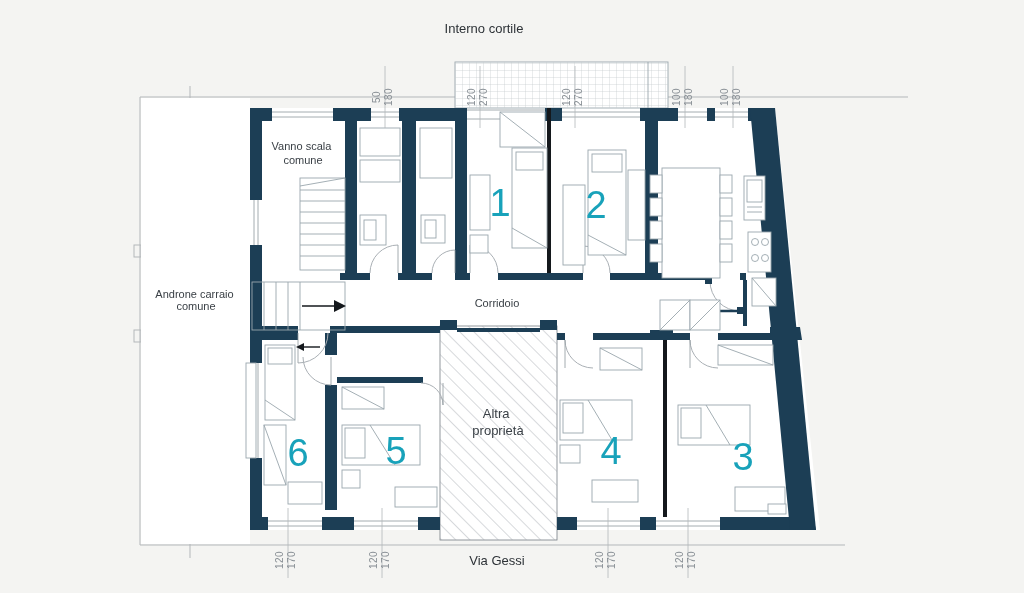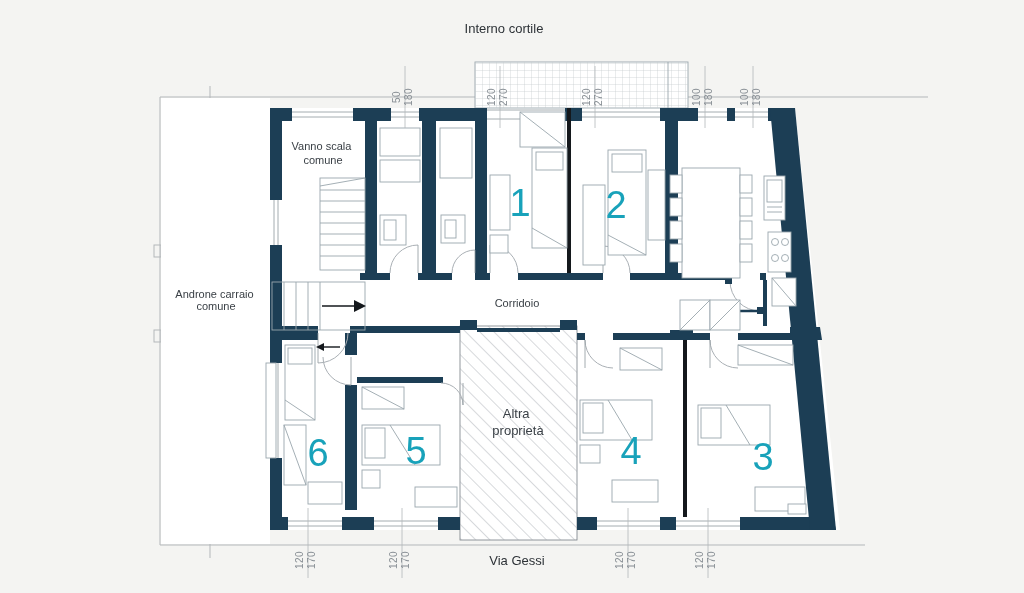--- a/index.html
+++ b/index.html
@@ -1,21 +1,21 @@
 <!DOCTYPE html>
 <html><head>
 <meta charset="utf-8">
 <style>
   html,body{margin:0;padding:0;}
   body{
     width:1024px;height:593px;overflow:hidden;
     background:#f4f4f2;
     font-family:"Liberation Sans", sans-serif;
   }
-  .canvas{position:relative;width:908px;height:593px;padding-left:20px;}
+  .canvas{position:relative;width:908px;height:593px;}
   svg{display:block;}
   .wall{fill:#1c3e55;}
   .blackwall{fill:#14181c;}
   .room{fill:#ffffff;}
   .furn{fill:#ffffff;stroke:#9aa6ad;stroke-width:0.9;}
   .furnN{fill:none;stroke:#9aa6ad;stroke-width:0.9;}
   .arc{fill:none;stroke:#aab0b5;stroke-width:1;}
   .bound{stroke:#b3b7ba;stroke-width:1;fill:none;}
   .winline{stroke:#8e979d;stroke-width:0.8;}
   .witness{stroke:#b3b7ba;stroke-width:0.8;}

